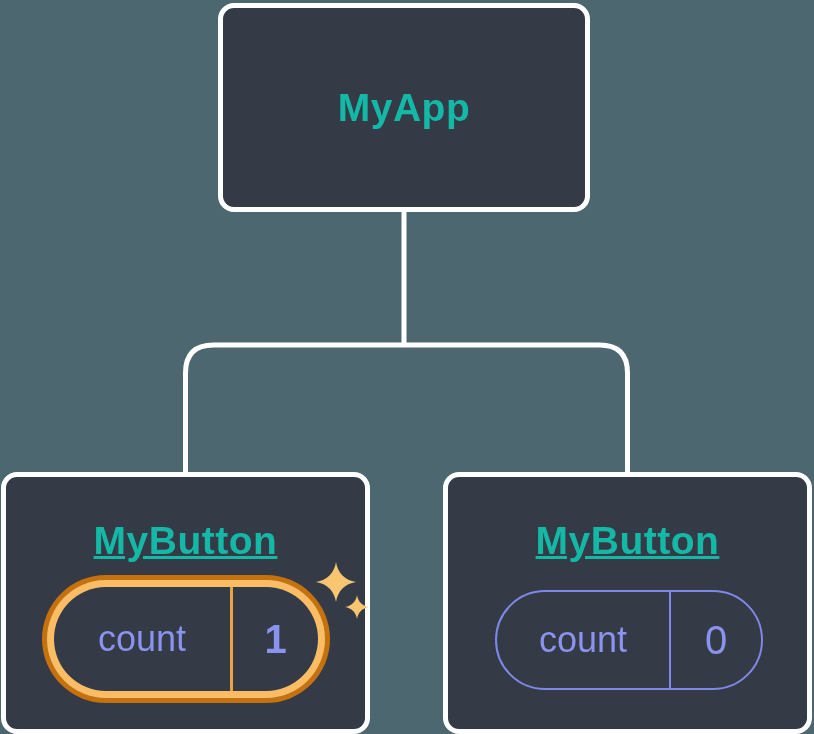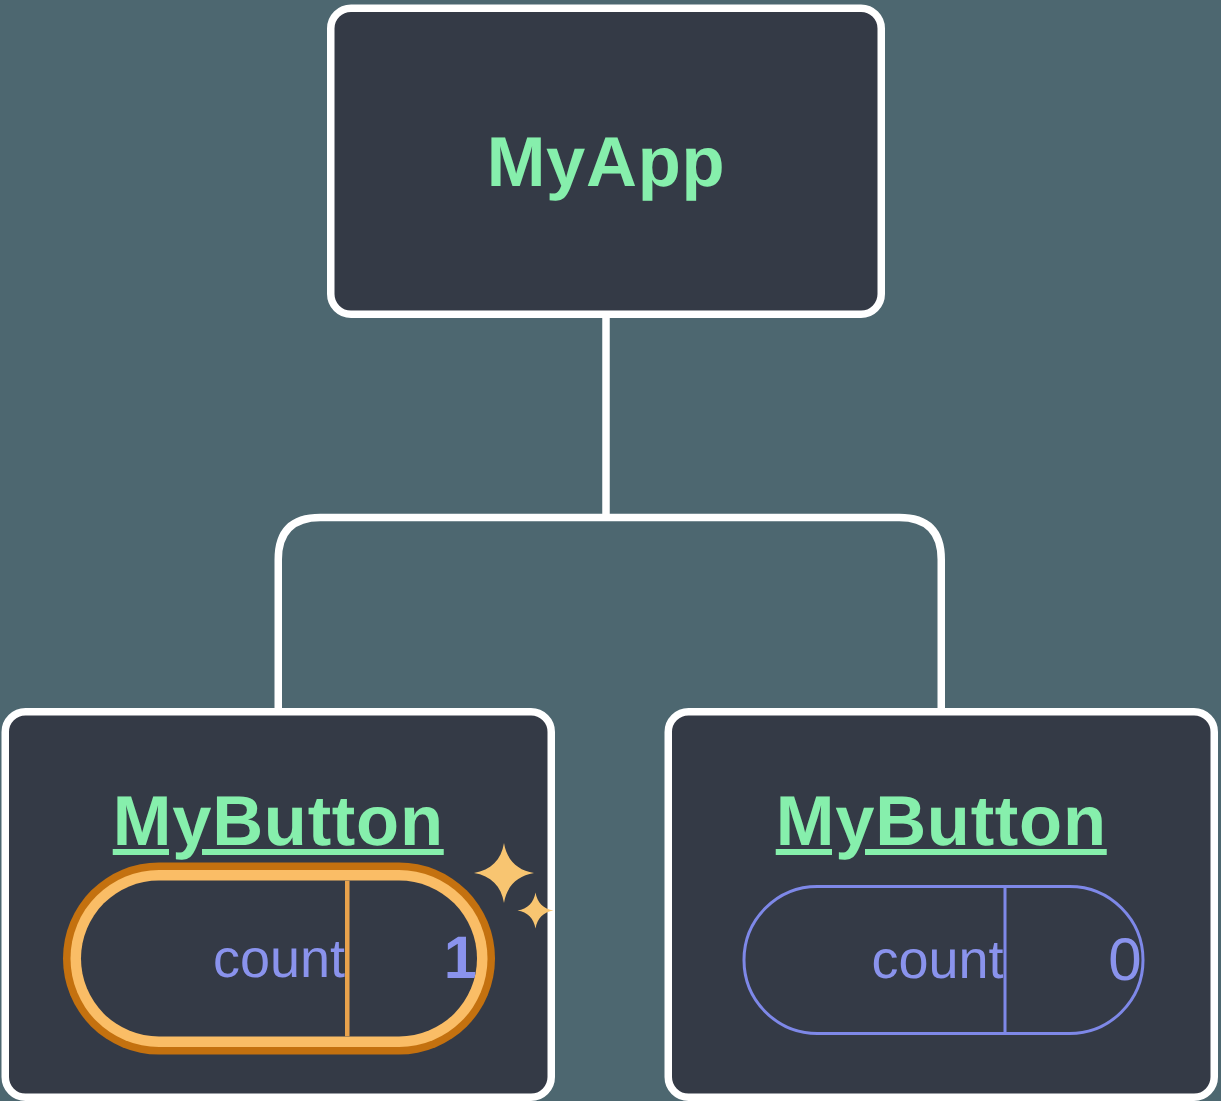--- a/index.html
+++ b/index.html
@@ -29,22 +29,22 @@
   .node-root {
     left: 218px; top: 3px;
     width: 372px; height: 209px;
     display: flex;
     align-items: center;
     justify-content: center;
   }
   .node-left  { left: 1px;   top: 472px; width: 369px; height: 262px; }
   .node-right { left: 443px; top: 472px; width: 369px; height: 262px; }
   .node-title {
-    color: #86efac;
-    font-size: 47px;
+    color: #14b8a6;
+    font-size: 39px;
     font-weight: 700;
     letter-spacing: 0.5px;
     text-align: center;
     white-space: nowrap;
   }
   .node-left .node-title,
   .node-right .node-title {
     position: absolute;
     left: 0; right: 0;
     top: 42px;
@@ -68,21 +68,21 @@
     border-radius: 999px;
     width: 264px;
     height: 104px;
     display: flex;
     align-items: stretch;
     overflow: hidden;
   }
   .seg {
     display: flex;
     align-items: center;
-    justify-content: flex-end;
+    justify-content: center;
   }
   .seg-name  { width: 176px; }
   .seg-value { flex: 1; }
   .state-name {
     color: #8A93ED;
     font-size: 36px;
     font-weight: 400;
   }
   .state-value {
     color: #8A93ED;

